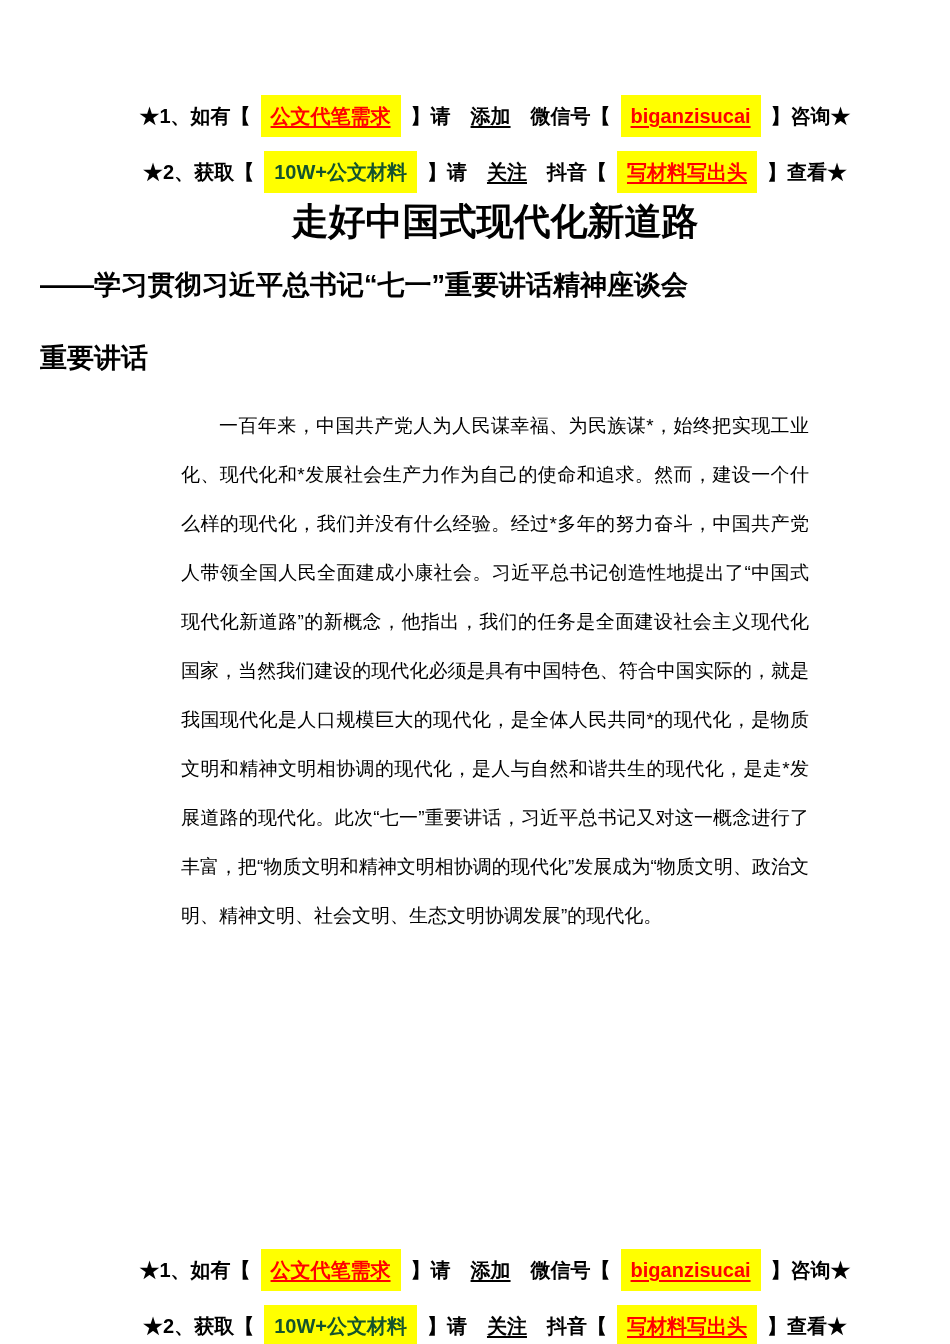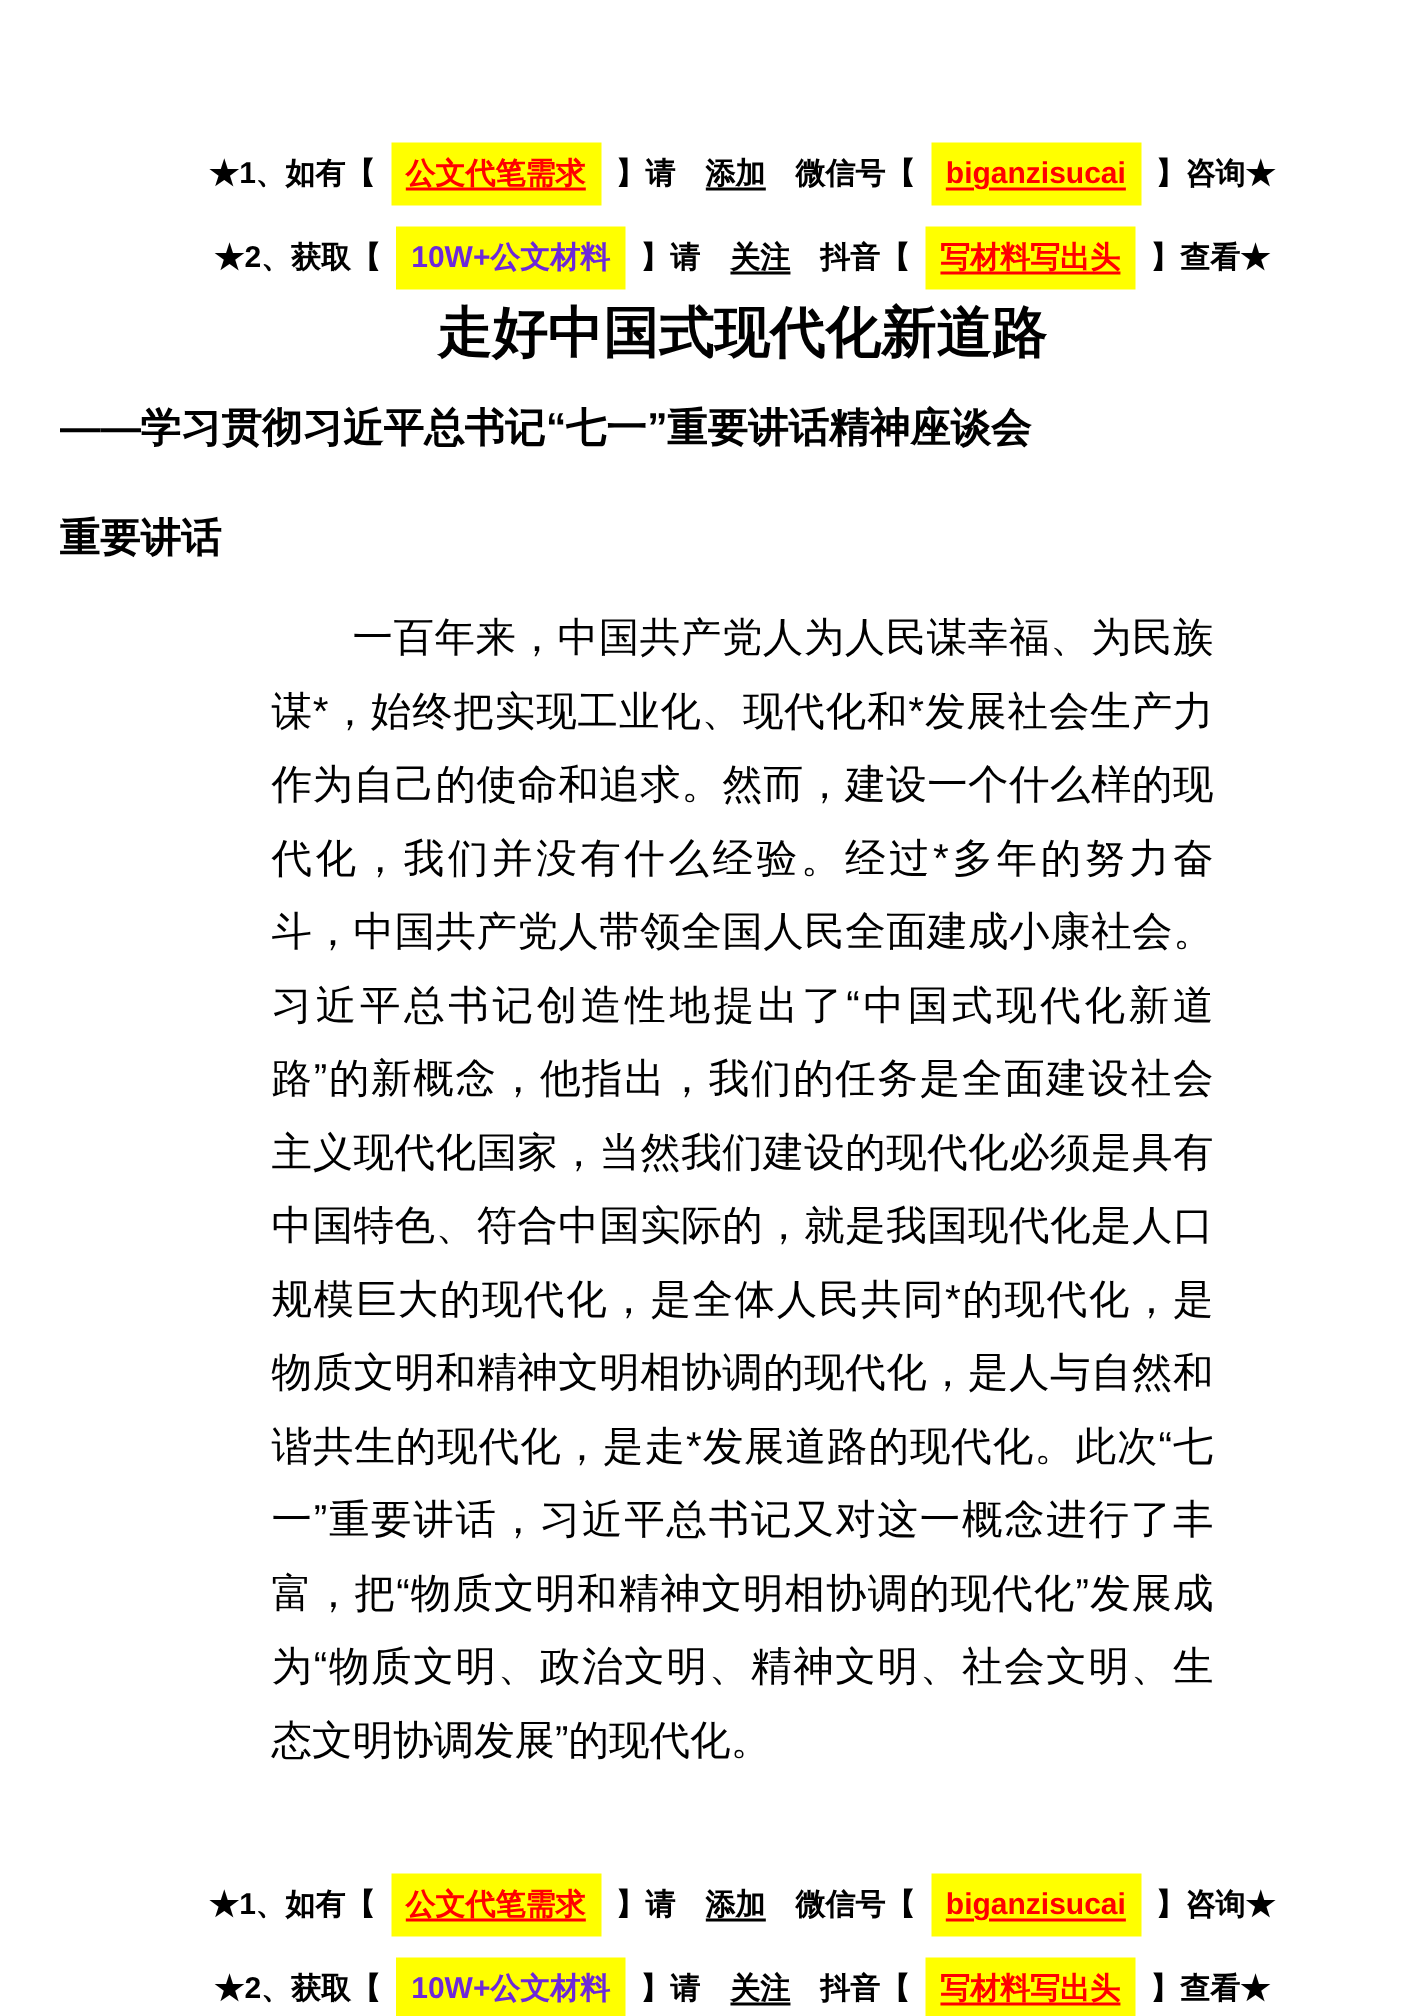--- a/index.html
+++ b/index.html
@@ -21,21 +21,21 @@
     width: 100%;
     text-align: center;
     font-weight: bold;
     font-size: 20px;
     line-height: 36px;
     white-space: nowrap;
   }
   .promo-header { top: 58px; }
   .promo-footer { top: 1212px; }
   .hl-red {
-    color: #6d28d9;
+    color: #14532d;
     background: #ffff00;
   }
   .hl-red-u {
     color: #ff0000;
     background: #ffff00;
     text-decoration: underline;
     text-decoration-color: #ff0000;
     text-underline-offset: 3px;
   }
   .u-black {
@@ -63,21 +63,21 @@
     font-size: 27px;
     font-weight: bold;
     line-height: 53px;
   }
   
   .doc-body {
     position: absolute;
     top: 361px;
     left: 141px;
     width: 668px;
-    font-size: 27px;
+    font-size: 19px;
     line-height: 49px;
     text-align: justify;
   }
   .doc-body p {
     margin: 0;
     text-indent: 2em;
   }
 </style>
 </head>
 <body>

